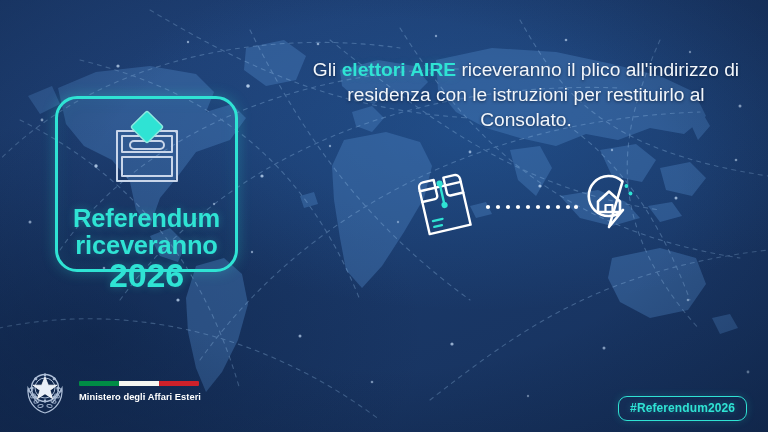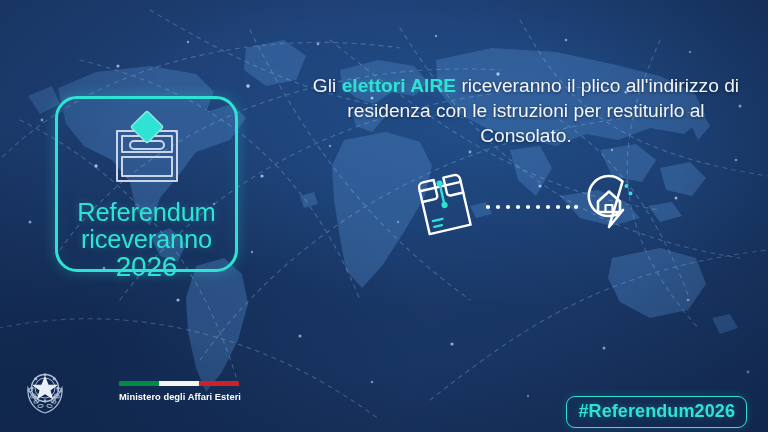--- a/index.html
+++ b/index.html
@@ -30,63 +30,63 @@
   
   .frame{
     position:absolute;left:55px;top:96px;width:183px;height:176px;
     border:3px solid #2fe3d4;border-radius:22px;
     box-shadow:0 0 14px rgba(47,227,212,.28), inset 0 0 18px rgba(47,227,212,.07);
     display:flex;flex-direction:column;align-items:center;
     box-sizing:border-box;
   }
   .ballot-wrap{margin-top:8px;}
   .frame-title{
-    margin-top:10px;
+    margin-top:16px;
     color:#2fe3d4;
-    font-size:25.5px;line-height:1.04;font-weight:400;
+    font-size:25.5px;line-height:1.04;font-weight:700;
     text-align:center;letter-spacing:-.2px;
     text-shadow:0 0 9px rgba(47,227,212,.30);
   }
   .frame-title div{white-space:nowrap;}
-  .frame-title .yr{font-size:28px;}
+  .frame-title .yr{font-size:34px;}
 
   
   .para{
     position:absolute;
     color:#f2f6fb;
     text-align:center;
     font-size:19.2px;line-height:1.30;
     font-weight:400;
     text-shadow:0 1px 3px rgba(6,18,40,.65);
   }
   .para b{color:#2fe3d4;font-weight:700;text-shadow:0 0 8px rgba(47,227,212,.25);}
-  #para-top{left:300px;top:58px;width:452px;margin-top:16px;}
+  #para-top{left:300px;top:58px;width:452px;}
   #para-bottom{left:288px;top:251px;width:468px;}
 
   
   .icon-row{position:absolute;left:400px;top:170px;width:240px;height:72px;}
   .pkg{position:absolute;left:8px;top:2px;}
   .dots-line{position:absolute;left:85px;top:33px;}
   .pin{position:absolute;left:178px;top:0px;}
 
   
   .footer-logo{position:absolute;left:22px;top:366px;display:flex;align-items:center;gap:11px;}
   .emblem{width:46px;height:50px;flex:0 0 auto;}
-  .minblock{display:flex;flex-direction:column;gap:5px;padding-top:2px;margin-left:40px;}
+  .minblock{display:flex;flex-direction:column;gap:5px;padding-top:2px;}
   .flagbar{display:flex;width:120px;height:5px;border-radius:1px;overflow:hidden;}
   .flagbar i{display:block;height:100%;flex:1;}
   .min-text{
     color:#ffffff;font-size:9.3px;line-height:1.36;font-weight:700;
     letter-spacing:.05px;white-space:nowrap;
   }
   .hashtag{
     position:absolute;right:21px;top:396px;
     border:1.6px solid #2fe3d4;border-radius:9px;
     padding:4px 11px 5px;
-    color:#2fe3d4;font-size:18px;font-weight:700;letter-spacing:.1px;
+    color:#2fe3d4;font-size:12px;font-weight:700;letter-spacing:.1px;
     text-shadow:0 0 7px rgba(47,227,212,.30);
     box-shadow:0 0 9px rgba(47,227,212,.18);
   }
 </style>
 </head>
 <body>
 
 <div id="stage">
 
   <svg class="bg-layer bg-map" viewBox="0 0 768 432" preserveAspectRatio="none" aria-hidden="true">

